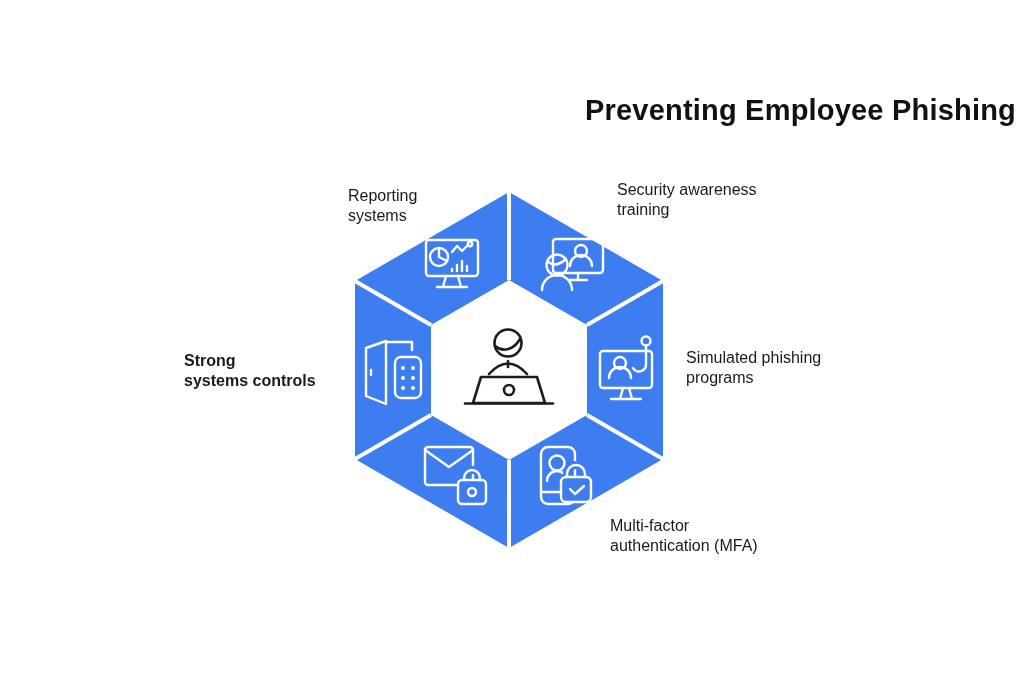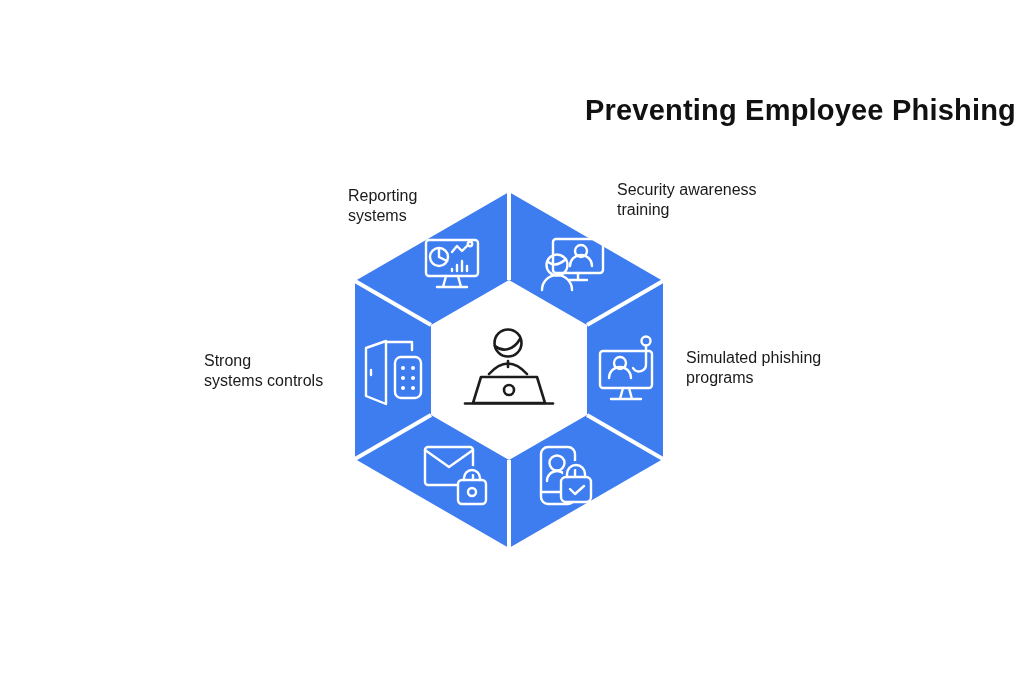--- a/index.html
+++ b/index.html
@@ -148,20 +148,24 @@
   <div class="label" style="left:617px;top:180px;">
     <span>Security awareness</span><br>
     <span>training</span>
   </div>
 
   <div class="label" style="left:686px;top:348px;">
     <span>Simulated phishing</span><br>
     <span>programs</span>
   </div>
 
+  <div class="label" style="left:610px;top:516px;">
+    <span>Multi-factor</span><br>
+    <span>authentication (MFA)</span>
+  </div>
 
 
-  <div class="label" style="left:204px;top:351px;">
+  <div class="label" style="left:184px;top:351px;font-weight:bold;">
     <span>Strong</span><br>
     <span>systems controls</span>
   </div>
 
 </div>
 
 </body></html>

